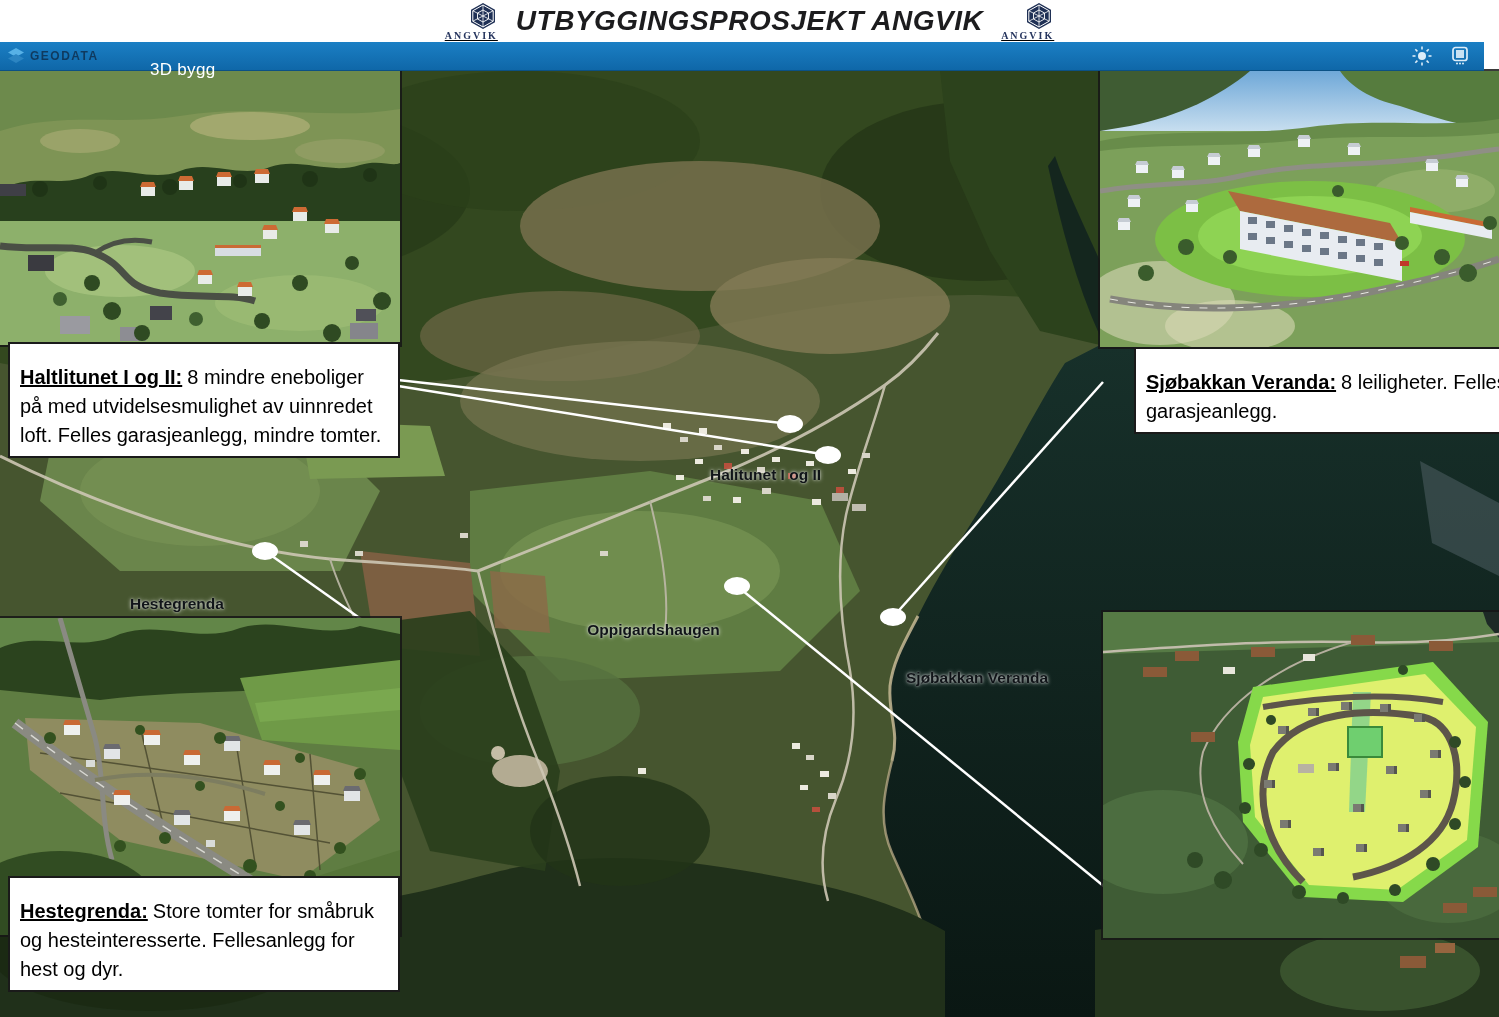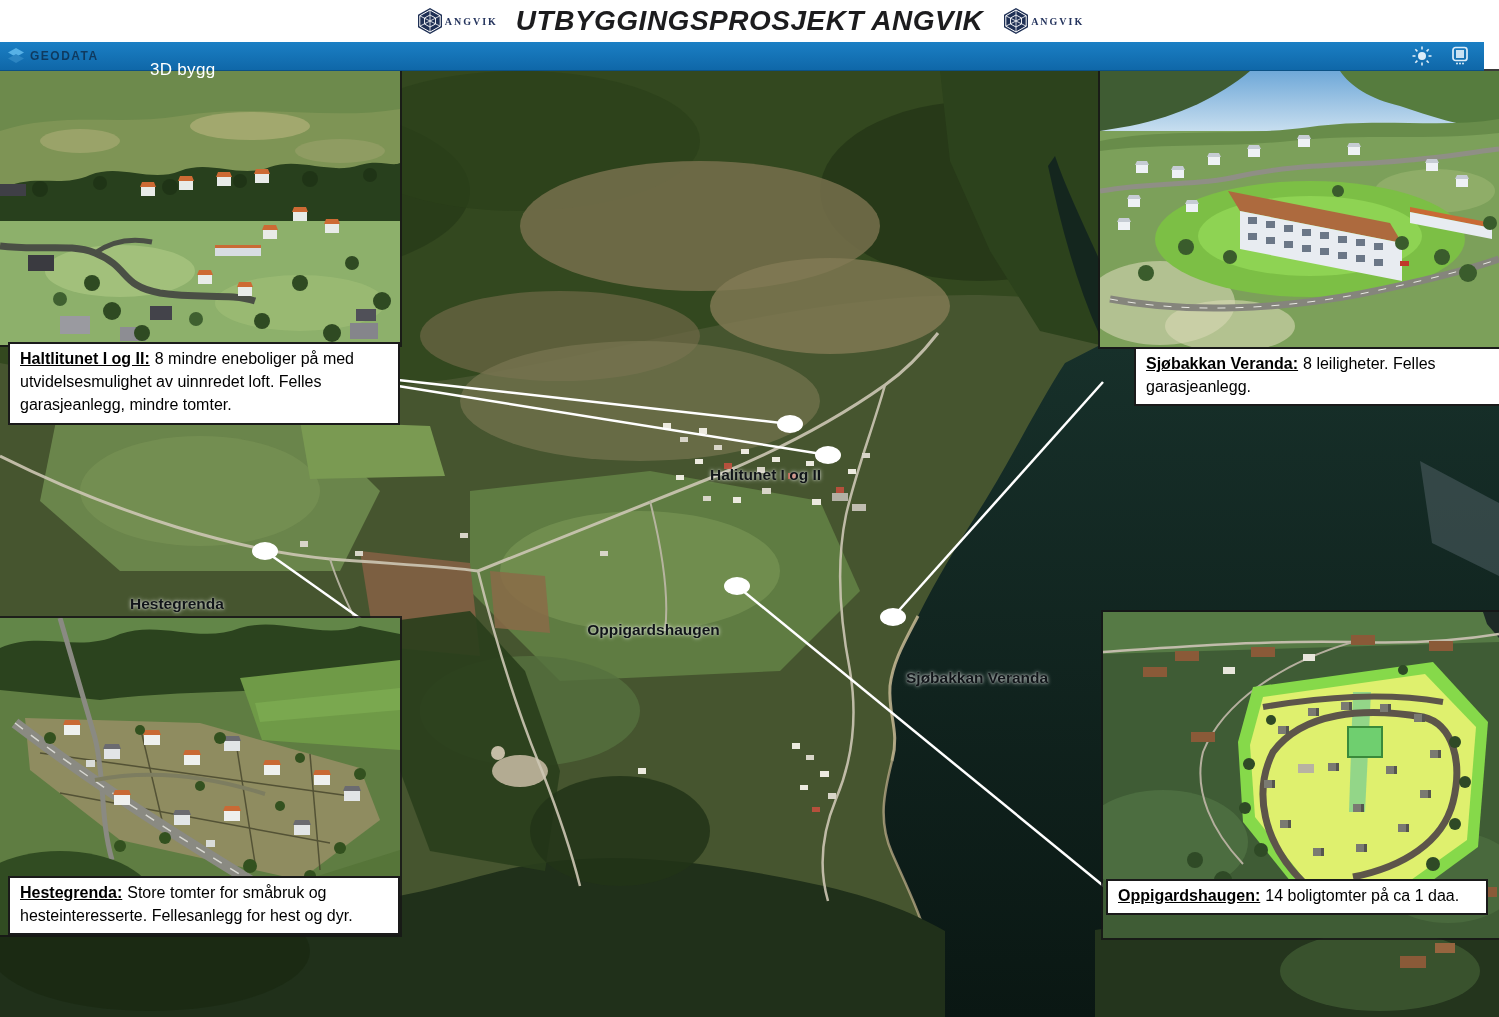--- a/index.html
+++ b/index.html
@@ -3,21 +3,21 @@
 <meta charset="utf-8">
 <style>
   * { margin:0; padding:0; box-sizing:border-box; }
   body { font-family:"Liberation Sans", sans-serif; background:#fff; }
   #app { position:relative; width:1499px; height:1017px; overflow:hidden; background:#fff; }
 
   
   .header { position:absolute; left:0; top:0; width:1499px; height:42px; background:#ffffff;
             display:flex; align-items:center; justify-content:center; gap:18px; z-index:10; }
   .page-title { font-size:28px; font-weight:bold; font-style:italic; color:#1c1c1e; letter-spacing:.5px; }
-  .angvik-logo { display:flex; flex-direction:row; align-items:center; line-height:1; }
+  .angvik-logo { display:flex; flex-direction:column; align-items:flex-end; line-height:1;text-decoration:underline; }
   .angvik-logo .lg-text { font-family:"Liberation Serif", serif; font-size:10px; font-weight:600;
                           color:#26355e; letter-spacing:2px; margin-top:1px; }
 
   
   .toolbar { position:absolute; left:0; top:42px; width:1484px; height:29px;
              background:linear-gradient(#1b7fc4,#0f67a8); border-bottom:1px solid #0b5185;
              display:flex; align-items:center; z-index:10; }
   .geodata { display:flex; align-items:center; margin-left:6px; }
   .app-name { color:#ffffff; font-size:17px; margin-left:28px; letter-spacing:.3px;margin-top:28px; }
   .toolbar-right { margin-left:auto; display:flex; align-items:center; gap:18px; margin-right:14px; }
@@ -29,21 +29,21 @@
   .map svg.annotations { position:absolute; left:0; top:0; z-index:2; }
 
   .map-label { position:absolute; z-index:3; font-size:15.5px; font-weight:bold; color:#101418;
                text-shadow:0 0 4px rgba(255,255,255,.75), 0 0 2px rgba(255,255,255,.55); white-space:nowrap; }
 
   
   .inset { position:absolute; z-index:4; outline:2px solid rgba(22,22,22,.85); overflow:hidden; background:#6d8a4c; }
   .inset svg { display:block; }
 
   .caption { position:absolute; z-index:5; background:#ffffff; border:2px solid #1a1a1a;
-             padding:3px 10px 6px 10px; font-size:16px; line-height:1.45; color:#000; }
+             padding:19px 10px 6px 10px; font-size:20px; line-height:1.45; color:#000; }
   .caption .term { font-weight:bold; text-decoration:underline; margin-right:5px; }
 </style>
 </head>
 <body>
 
 <div id="app">
 
   <div class="header">
     <div class="angvik-logo">
       <svg width="30" height="28" viewBox="0 0 30 28">
@@ -526,17 +526,14 @@
         <circle cx="158" cy="238" r="7"></circle>
           <circle cx="120" cy="268" r="9"></circle>
           <circle cx="92" cy="248" r="8"></circle>
         <circle cx="168" cy="108" r="5"></circle>
           <circle cx="300" cy="58" r="5"></circle>
       </g>
       <use href="#br-f" x="352" y="296"></use>
         <use href="#br-f" x="382" y="280"></use>
     </svg>
   </div>
-  <div class="caption" style="left:1106px; top:879px; width:382px;">
-    <span class="term">Oppigardshaugen:</span><span>14 boligtomter på ca 1 daa.</span>
-  </div>
 
 </div>
 
 </body></html>

